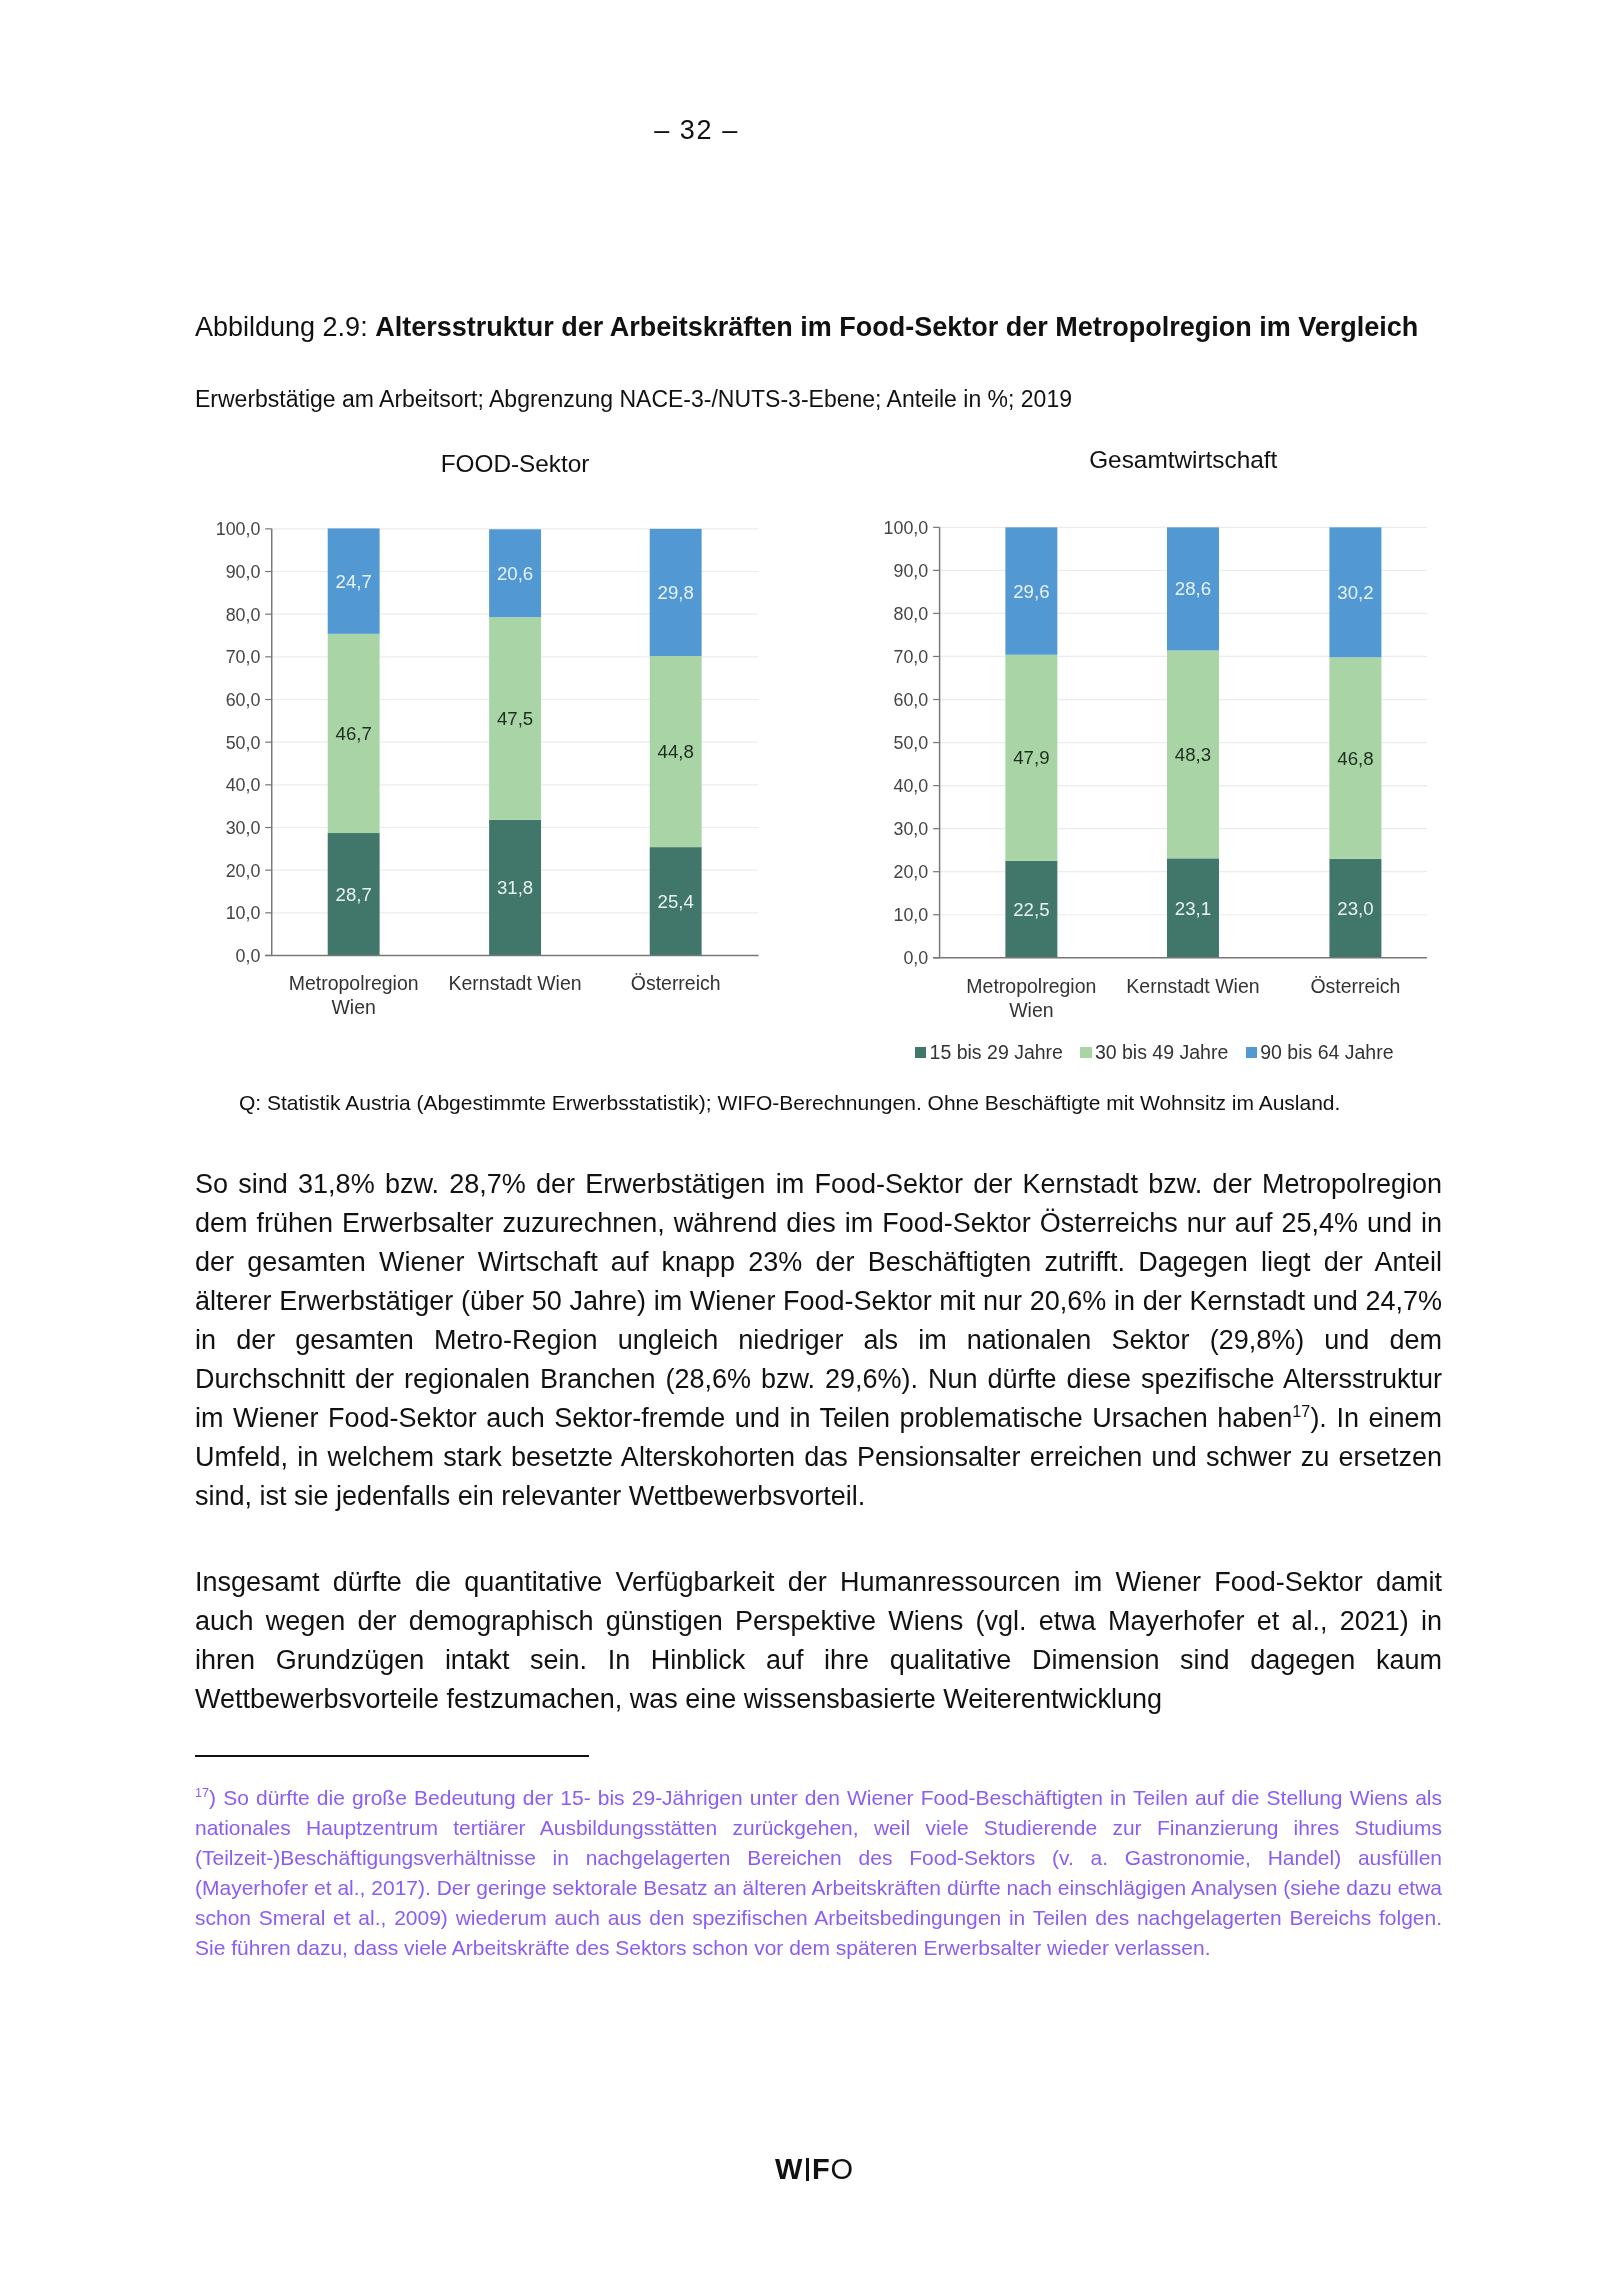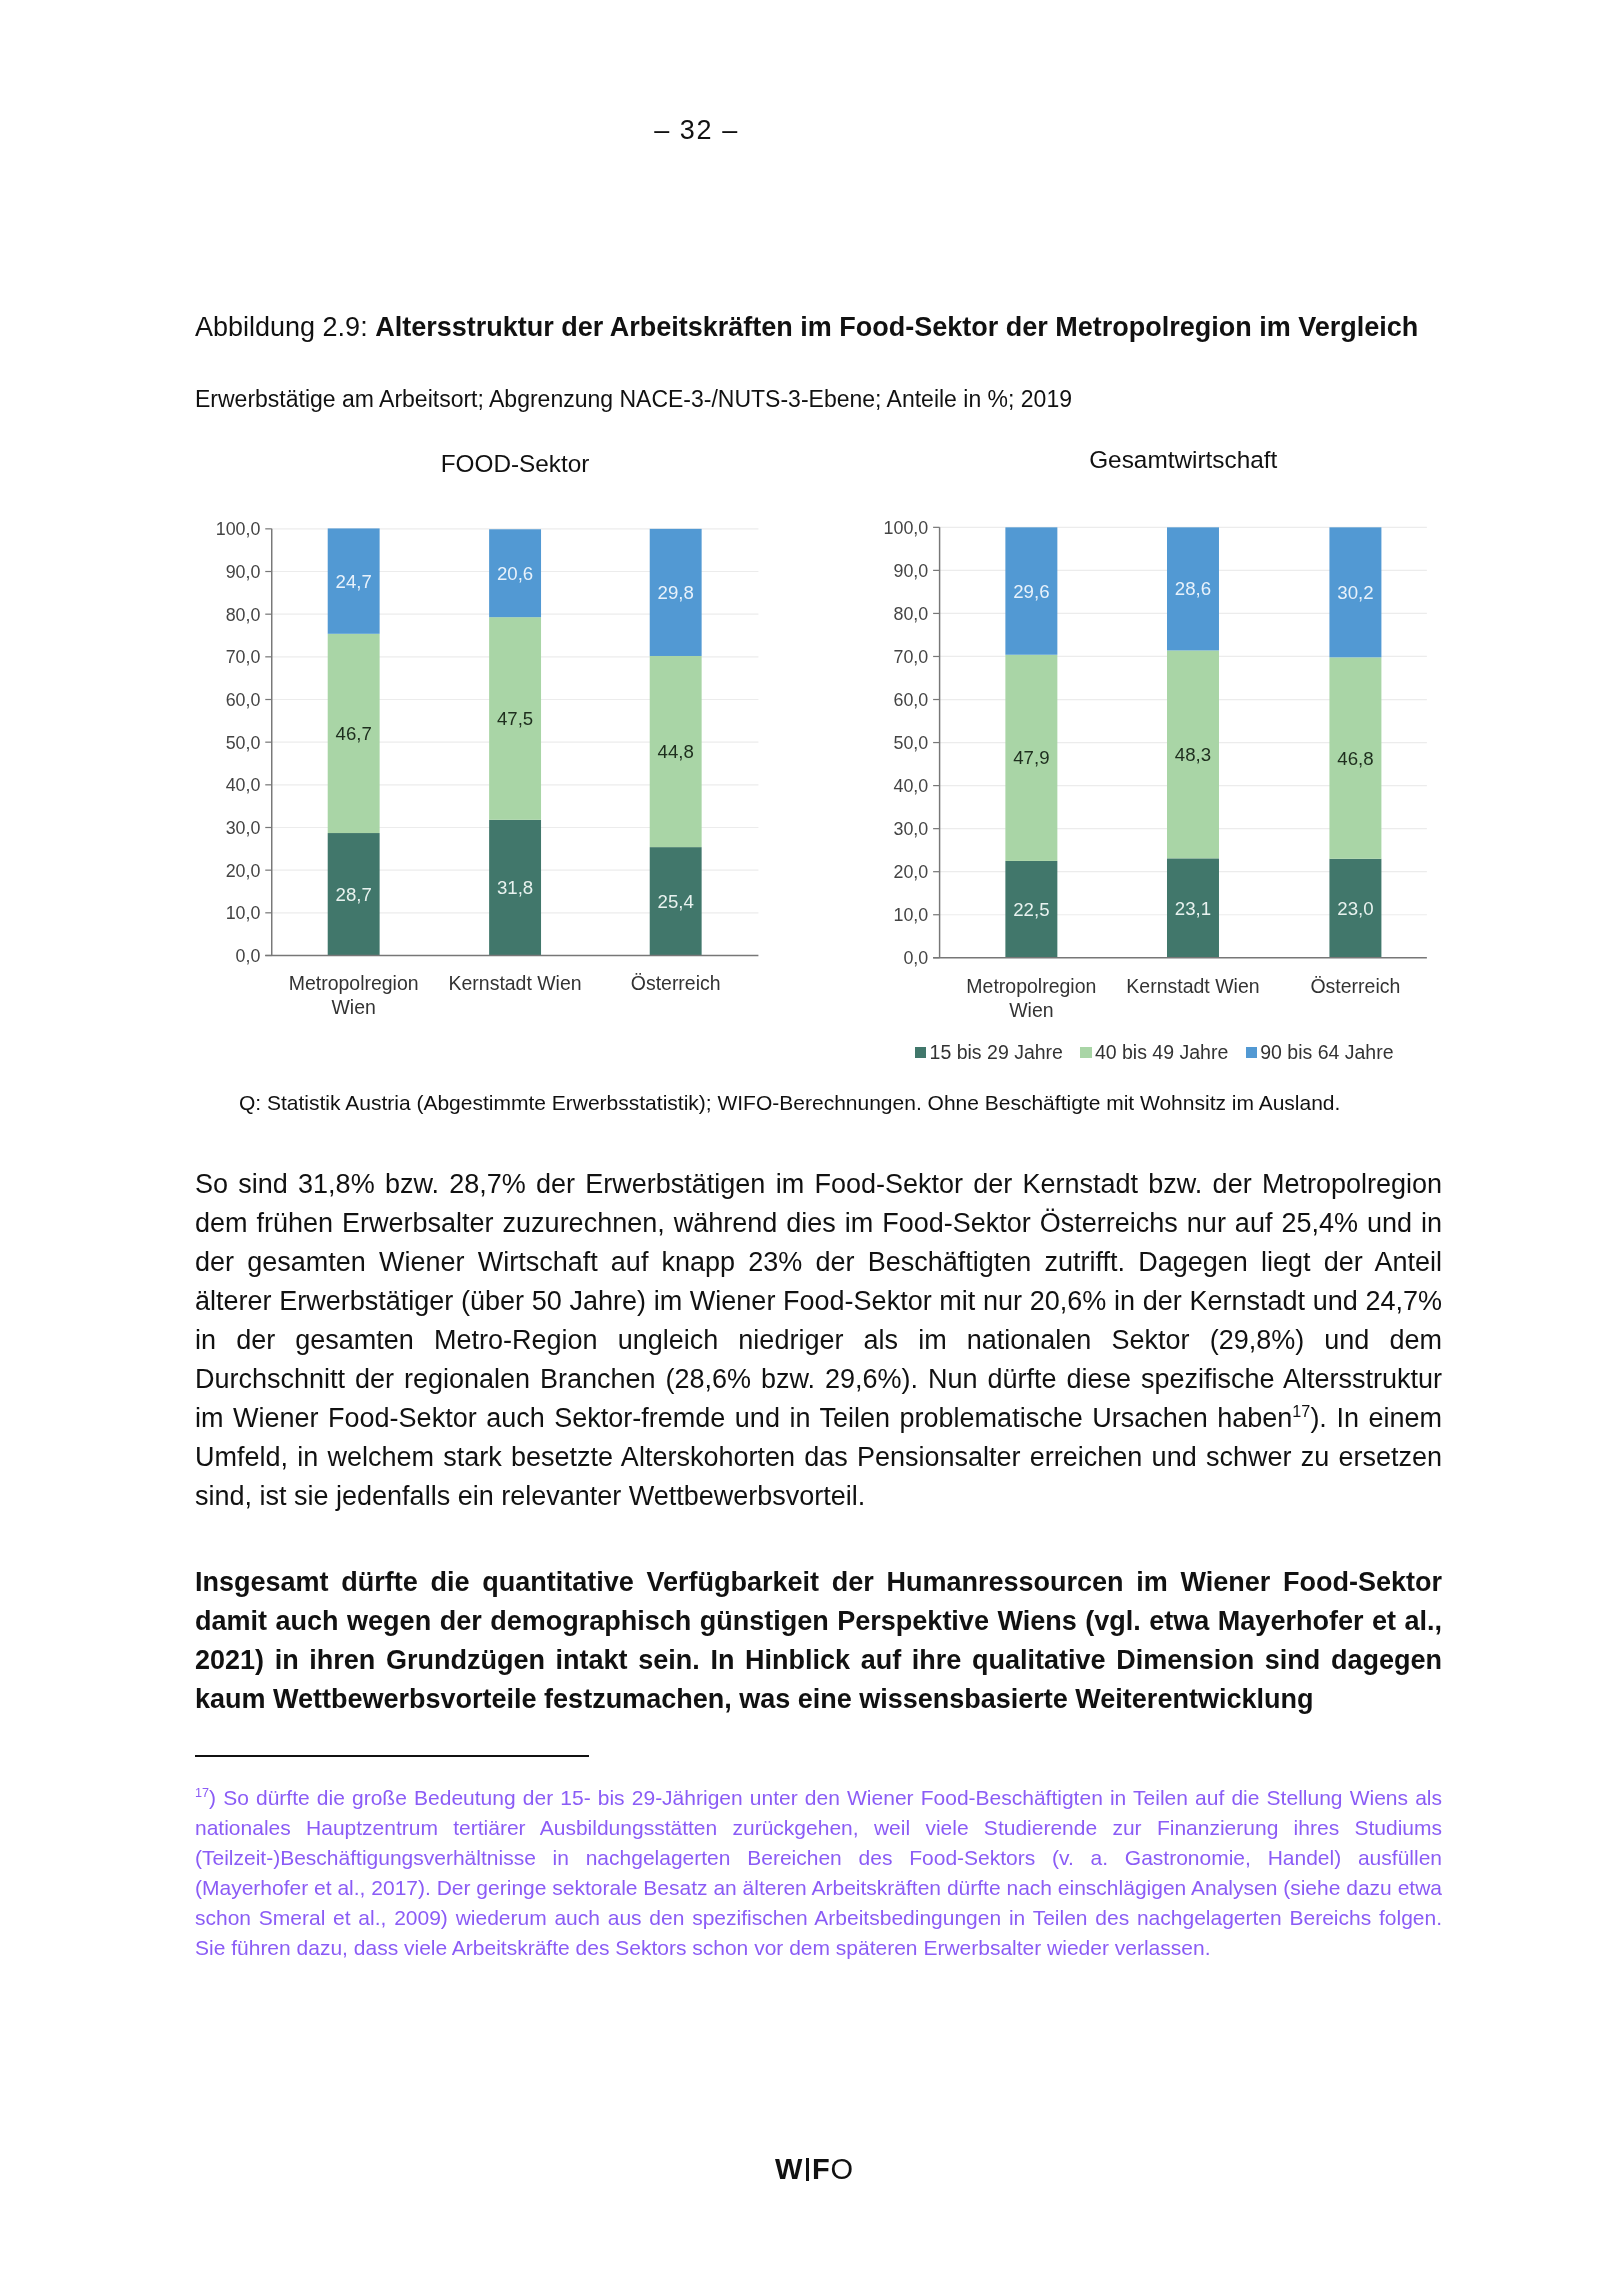--- a/index.html
+++ b/index.html
@@ -10,21 +10,21 @@
   #fig-title { left:195px; top:310px; width:1266px; font-size:27px; line-height:34px; }
   #fig-title .b { font-weight:bold; }
   #fig-subtitle { left:195px; top:386px; font-size:23px; color:#111; }
   svg text { font-family:"Liberation Sans", "DejaVu Sans", sans-serif; }
   #legend { left:909px; top:1041px; font-size:19.5px; color:#333; display:flex; gap:11.4px; align-items:center; }
   .leg-item { display:flex; align-items:center; gap:3.2px;padding-left:6px; }
   .leg-swatch { width:11.4px; height:11.4px; display:inline-block; }
   #source-note { left:195px; top:1091px; font-size:21px; color:#111;margin-left:44px; }
   .body-text { left:195px; width:1247px; font-size:27px; line-height:39px; text-align:justify; color:#111; }
   #para1 { top:1165px; }
-  #para2 { top:1563px;font-weight:bold; }
+  #para2 { top:1563px; }
   #footnote-rule { left:195px; top:1755px; width:394px; height:1.6px; background:#111; }
   #footnote { left:195px; top:1783px; width:1247px; font-size:21px; line-height:30px; text-align:justify; color:#8b5cf6; }
   sup { font-size:60%; line-height:0; }
   #wifo-logo { left:775px; top:2153px; font-size:29px; letter-spacing:0.8px; color:#111; }
   #wifo-logo .bold { font-weight:bold; }
   #wifo-logo .bar { font-weight:normal; display:inline-block; width:2.4px; height:23px; background:#111; margin:0 3.2px; vertical-align:-1.6px; }
   #wifo-logo .o { font-weight:normal; }
 </style>
 </head>
 <body>
@@ -155,21 +155,21 @@
     <line x1="90" x2="698" y1="640" y2="640" stroke="#777" stroke-width="1.8"></line>
   </svg>
 
 <div id="legend" class="abs">
   <div class="leg-item">
     <span class="leg-swatch" style="background:#41776b"></span>
     <span>15 bis 29 Jahre</span>
   </div>
   <div class="leg-item">
     <span class="leg-swatch" style="background:#a9d5a6"></span>
-    <span>40 bis 49 Jahre</span>
+    <span>30 bis 49 Jahre</span>
   </div>
   <div class="leg-item">
     <span class="leg-swatch" style="background:#5299d3"></span>
     <span>90 bis 64 Jahre</span>
   </div>
 </div>
 
 <div id="source-note" class="abs">Q: Statistik Austria (Abgestimmte Erwerbsstatistik); WIFO-Berechnungen. Ohne Beschäftigte mit Wohnsitz im Ausland.</div>
 
 <div id="para1" class="abs body-text"><span>So sind 31,8% bzw. 28,7% der Erwerbstätigen im Food-Sektor der Kernstadt bzw. der Metropolregion dem frühen Erwerbsalter zuzurechnen, während dies im Food-Sektor Österreichs nur auf 25,4% und in der gesamten Wiener Wirtschaft auf knapp 23% der Beschäftigten zutrifft. Dagegen liegt der Anteil älterer Erwerbstätiger (über 50 Jahre) im Wiener Food-Sektor mit nur 20,6% in der Kernstadt und 24,7% in der gesamten Metro-Region ungleich niedriger als im nationalen Sektor (29,8%) und dem Durchschnitt der regionalen Branchen (28,6% bzw. 29,6%). Nun dürfte diese spezifische Altersstruktur im Wiener Food-Sektor auch Sektor-fremde und in Teilen problematische Ursachen haben</span><sup>17</sup><span>). In einem Umfeld, in welchem stark besetzte Alterskohorten das Pensionsalter erreichen und schwer zu ersetzen sind, ist sie jedenfalls ein relevanter Wettbewerbsvorteil.</span></div>

